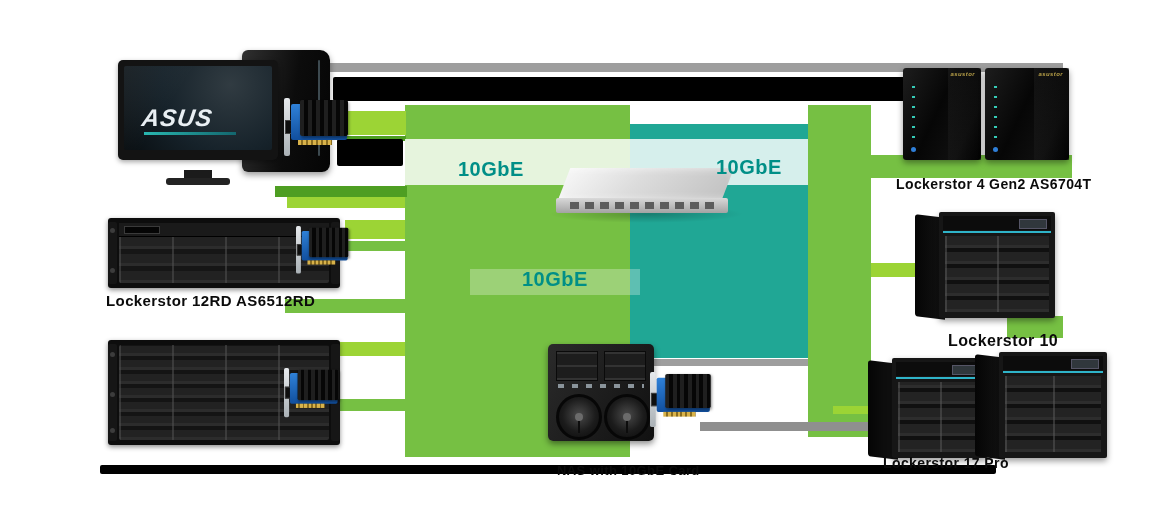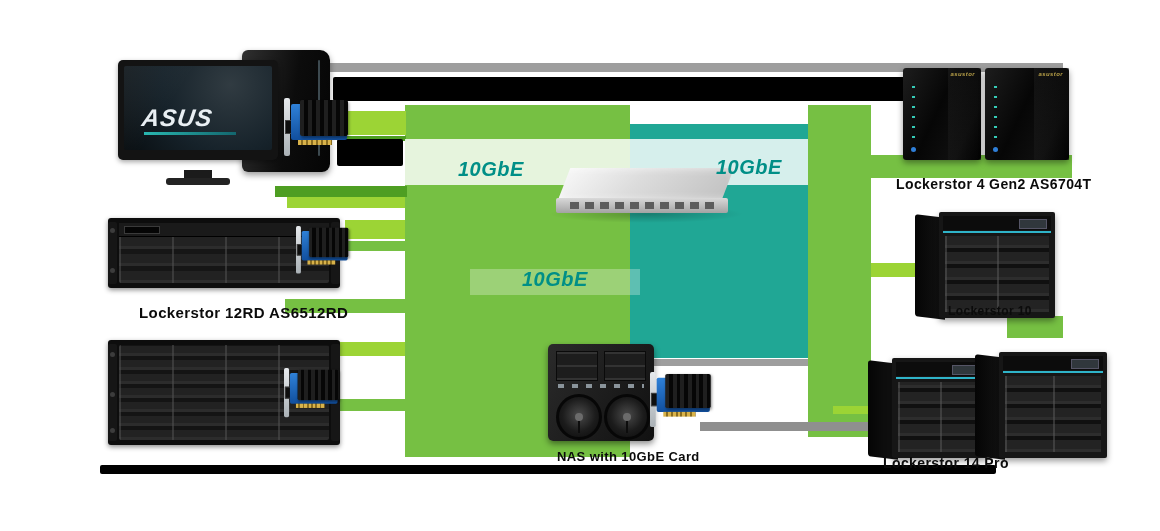--- a/index.html
+++ b/index.html
@@ -5,21 +5,21 @@
   html,body{margin:0;padding:0;background:#fff;}
   #stage{position:relative;width:1160px;height:531px;background:#ffffff;overflow:hidden;
          font-family:"Liberation Sans",sans-serif;}
   
   .slab{position:absolute;z-index:1;}
   .stripe{position:absolute;z-index:2;}
   .gapband{position:absolute;z-index:3;}
   
   .devlabel{position:absolute;z-index:8;font-weight:bold;font-size:15px;color:#0b0b0b;
             letter-spacing:.4px;white-space:nowrap;}
-  .teal-label{position:absolute;z-index:8;font-weight:900;font-style:italic;font-size:20px;
+  .teal-label{position:absolute;z-index:8;font-weight:900;font-size:20px;
               color:var(--teal_text);letter-spacing:.5px;white-space:nowrap;}
   .switch-label{position:absolute;z-index:8;font-weight:900;font-size:20px;color:#0c0c0c;
                 letter-spacing:1px;white-space:nowrap;}
   .blackbar{position:absolute;z-index:4;background:#000;border-radius:2px;}
   
   .dev{position:absolute;z-index:6;}
   
   .monitor{position:absolute;left:0;top:10px;width:160px;height:100px;background:#131313;
            border-radius:5px;box-shadow:0 2px 5px rgba(0,0,0,.35);}
   .screen{position:absolute;left:6px;top:6px;right:6px;bottom:10px;border-radius:2px;
@@ -265,21 +265,21 @@
   <div class="dev tnas" style="left:975px;top:352px;width:132px;height:106px;">
     <div class="side"></div>
     <div class="front">
       <div class="head"></div>
       <div class="lcd"></div>
       <div class="tealline"></div>
       <div class="trays"></div>
     </div>
   </div>
 
-  <div class="devlabel" style="left:106px;top:304px;margin-left:33px;">Lockerstor 12RD AS6512RD</div>
-  <div class="devlabel" style="left:557px;top:449px;font-size:13px;">NAS with 10GbE Card</div>
+  <div class="devlabel" style="left:106px;top:292px;">Lockerstor 12RD AS6512RD</div>
+  <div class="devlabel" style="left:557px;top:463px;font-size:13px;">NAS with 10GbE Card</div>
   <div class="devlabel" style="left:896px;top:176px;font-size:14px;">Lockerstor 4 Gen2 AS6704T</div>
-  <div class="devlabel" style="left:948px;top:304px;font-size:12px;">Lockerstor 10</div>
-  <div class="devlabel" style="left:883px;top:455px;font-size:14px;">Lockerstor 14 Pro</div>
+  <div class="devlabel" style="left:948px;top:332px;font-size:16px;">Lockerstor 10</div>
+  <div class="devlabel" style="left:883px;top:455px;font-size:14px;">Lockerstor 17 Pro</div>
 
   <div class="blackbar" style="left:100px;top:465px;width:896px;height:9px;z-index:7;"></div>
 
 </div>
 
 </body></html>

